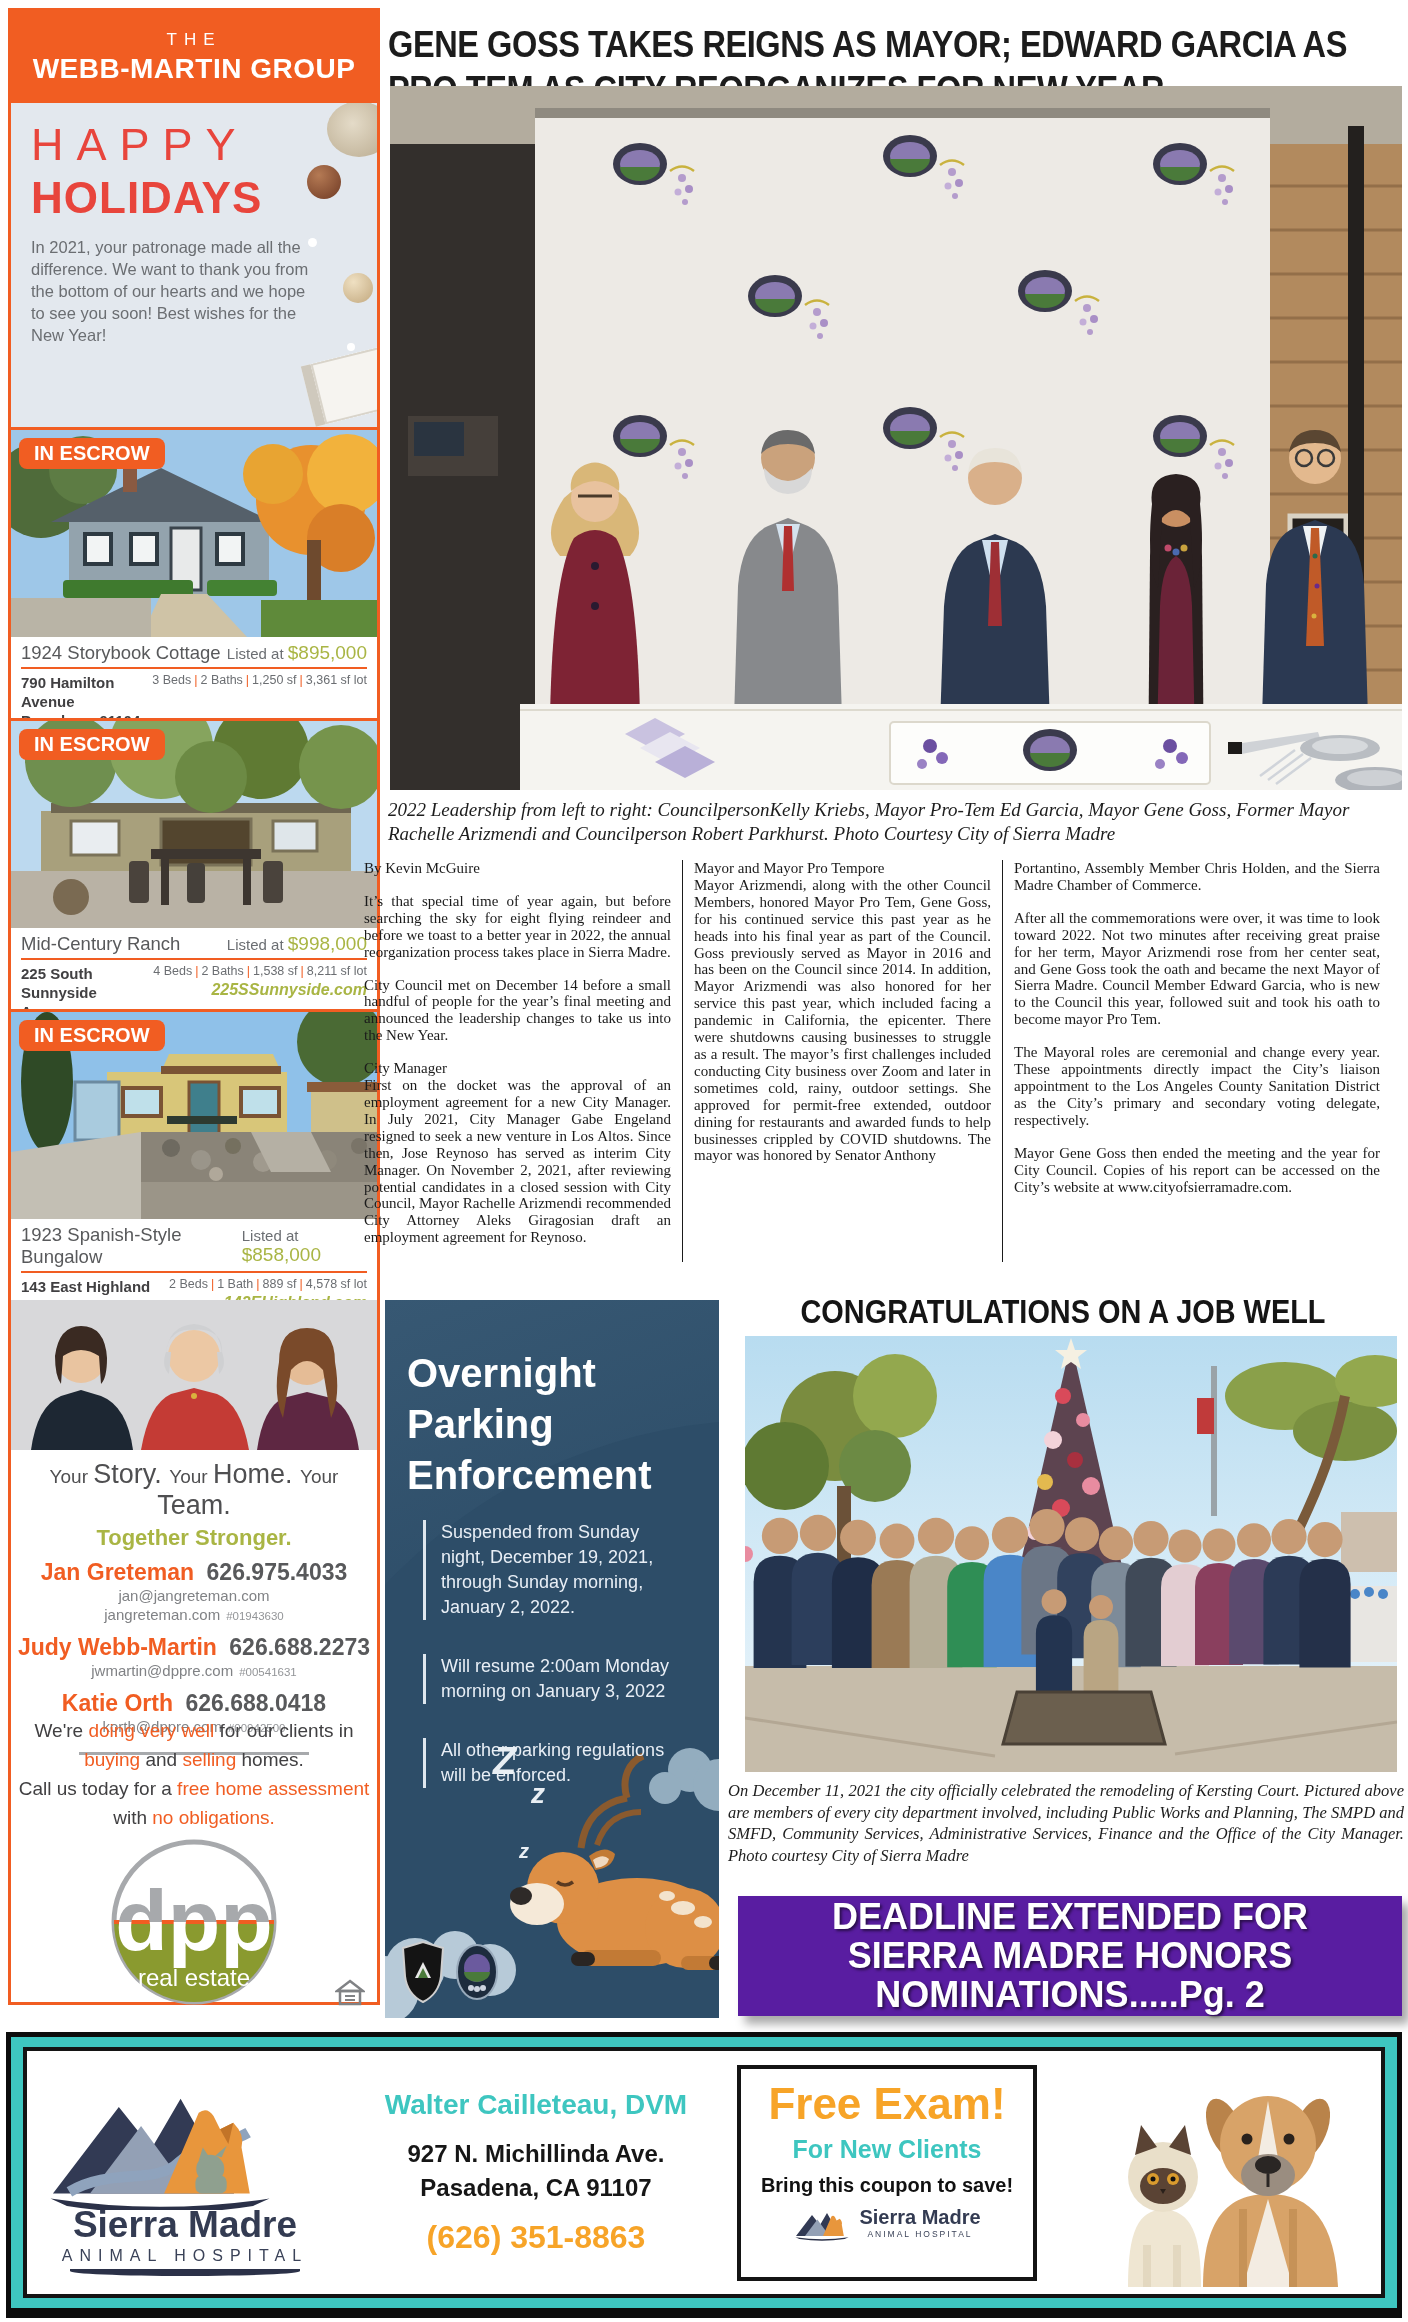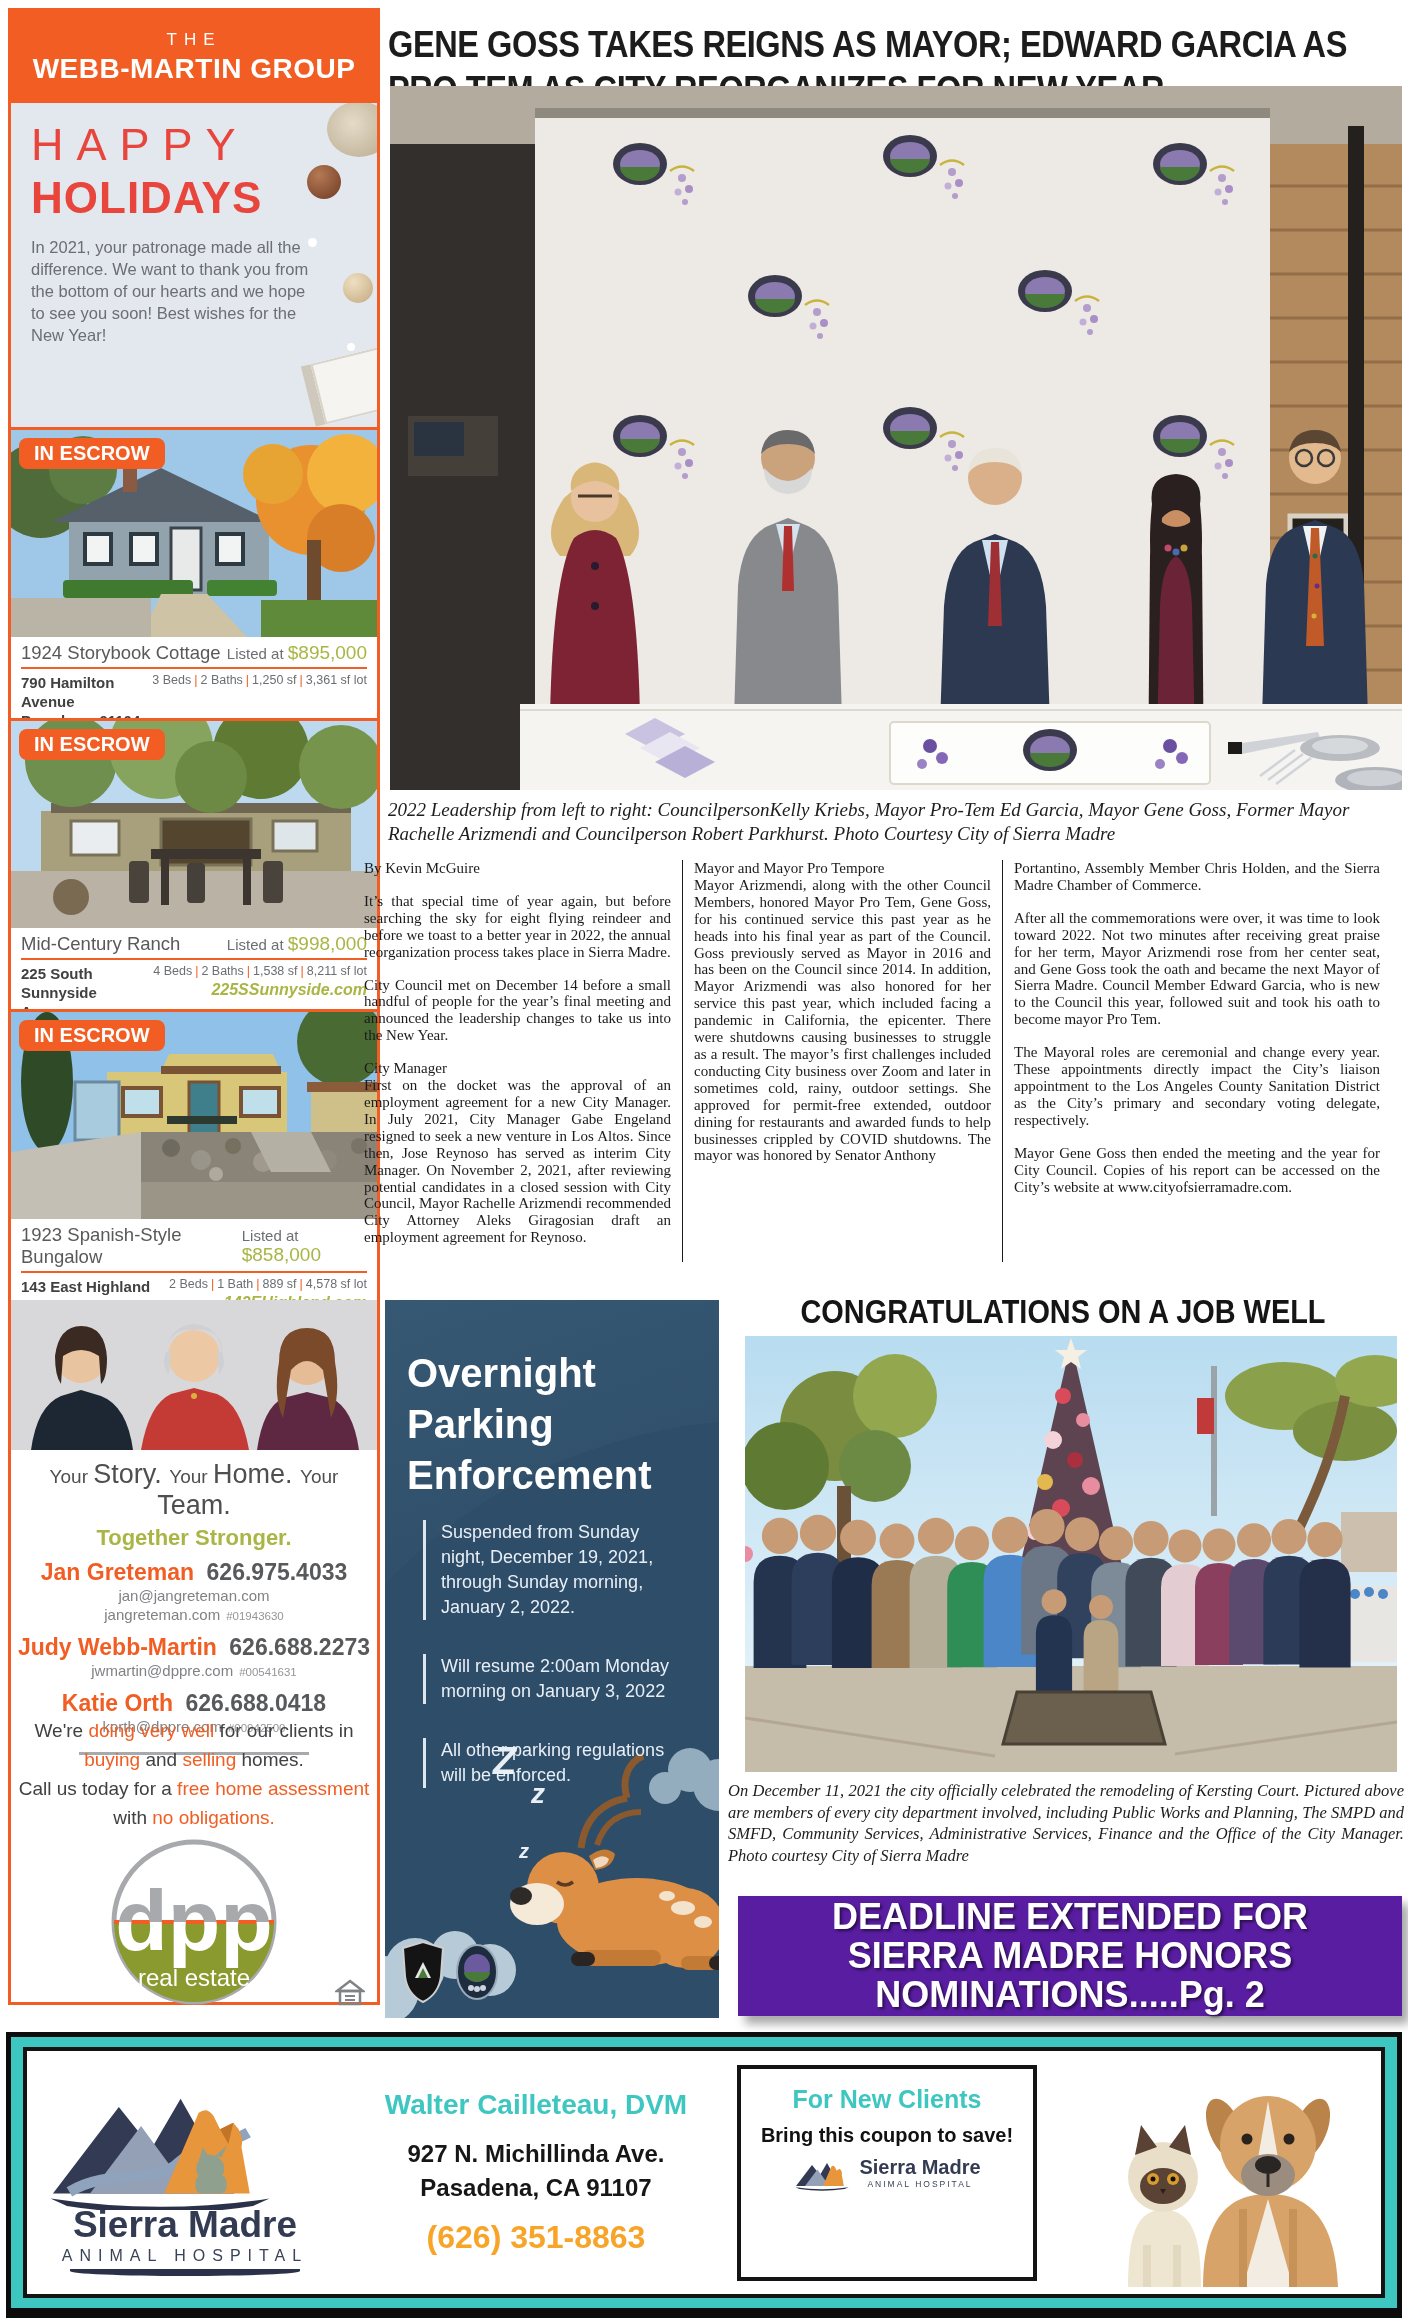--- a/index.html
+++ b/index.html
@@ -695,20 +695,21 @@
         </div>
         <div class="f-info">
           <div class="f-vet">Walter Cailleteau, DVM</div>
           <div class="f-addr">
             <div>927 N. Michillinda Ave.</div>
             <div>Pasadena, CA 91107</div>
           </div>
           <div class="f-phone">(626) 351-8863</div>
         </div>
         <div class="f-coupon">
+          <div class="c-title">Free Exam!</div>
           <div class="c-sub">For New Clients</div>
           <div class="c-note">Bring this coupon to save!</div>
           <div class="c-logo">
             <svg width="58" height="40" viewBox="0 0 290 170">
               <polygon points="15,150 95,45 135,95 170,35 235,150" fill="#323a54"></polygon>
               <polygon points="60,150 122,68 182,150" fill="#93a0b5"></polygon>
               <path d="M150,150 L192,52 Q202,44 210,56 L218,72 L234,64 Q248,78 244,94 L254,150 Z" fill="#e8963c"></path>
               <path d="M12,156 Q145,176 278,156 L258,165 Q145,183 32,165 Z" fill="#2b3148"></path>
             </svg>
             <div>

